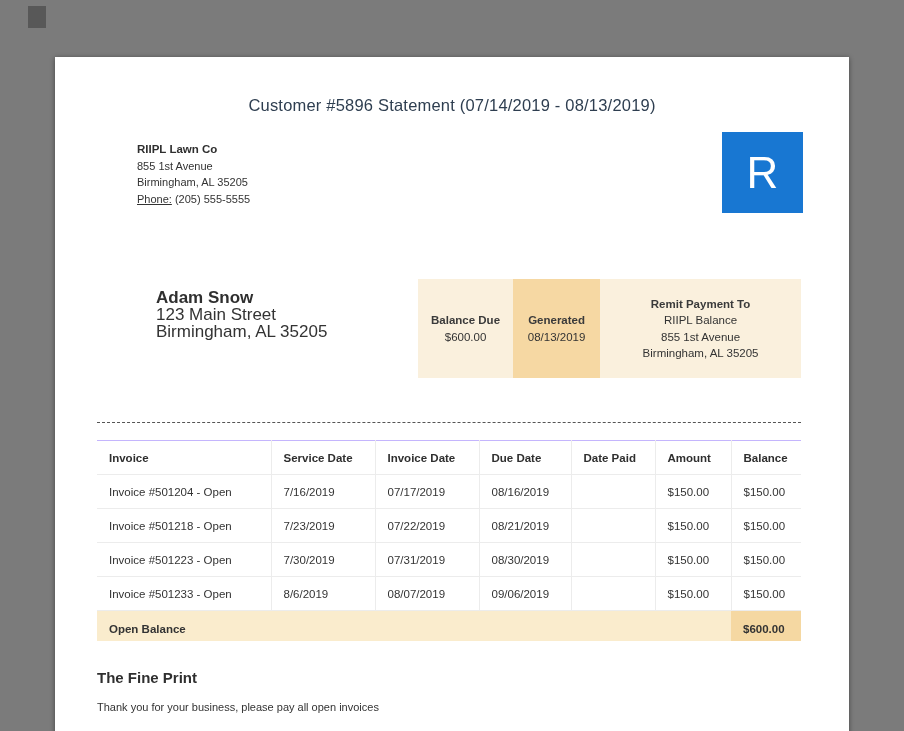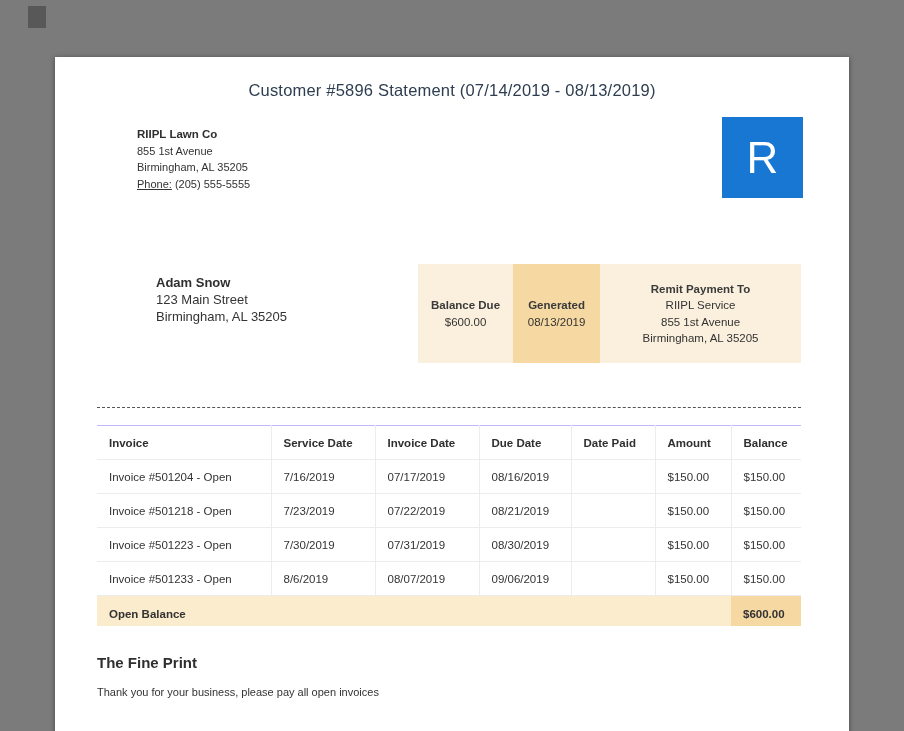--- a/index.html
+++ b/index.html
@@ -28,21 +28,21 @@
     position: absolute;
     left: 55px;
     top: 57px;
     width: 794px;
     height: 700px;
     background: #ffffff;
     box-shadow: 0 1px 5px rgba(0,0,0,0.45);
   }
   .page-title {
     margin: 0;
-    padding-top: 24px;
+    padding-top: 39px;
     text-align: center;
     font-size: 16.5px;
     font-weight: normal;
     color: #2e3e50;
     letter-spacing: 0.2px;
   }
   .header-row {
     display: flex;
     justify-content: space-between;
     align-items: flex-start;
@@ -75,21 +75,21 @@
   }
   .mid-row {
     display: flex;
     margin-top: 66px;
     padding-left: 101px;
   }
   .customer-block {
     width: 262px;
     padding-top: 10px;
     color: #333333;
-    font-size: 13px;
+    font-size: 17px;
     line-height: 17px;
   }
   .customer-name {
     font-weight: bold;
     color: #2f2f2f;
   }
   .summary-box {
     width: 383px;
     height: 99px;
     background: #faf0dd;
@@ -197,21 +197,21 @@
         <div class="summary-cell cell-balance">
           <div class="label">Balance Due</div>
           <div>$600.00</div>
         </div>
         <div class="summary-cell cell-generated">
           <div class="label">Generated</div>
           <div>08/13/2019</div>
         </div>
         <div class="summary-cell cell-remit">
           <div class="label">Remit Payment To</div>
-          <div>RIIPL Service</div>
+          <div>RIIPL Balance</div>
           <div>855 1st Avenue</div>
           <div>Birmingham, AL 35205</div>
         </div>
       </div>
     </div>
 
     <div class="dashed-sep"></div>
 
     <table class="invoice-table">
       <colgroup>

